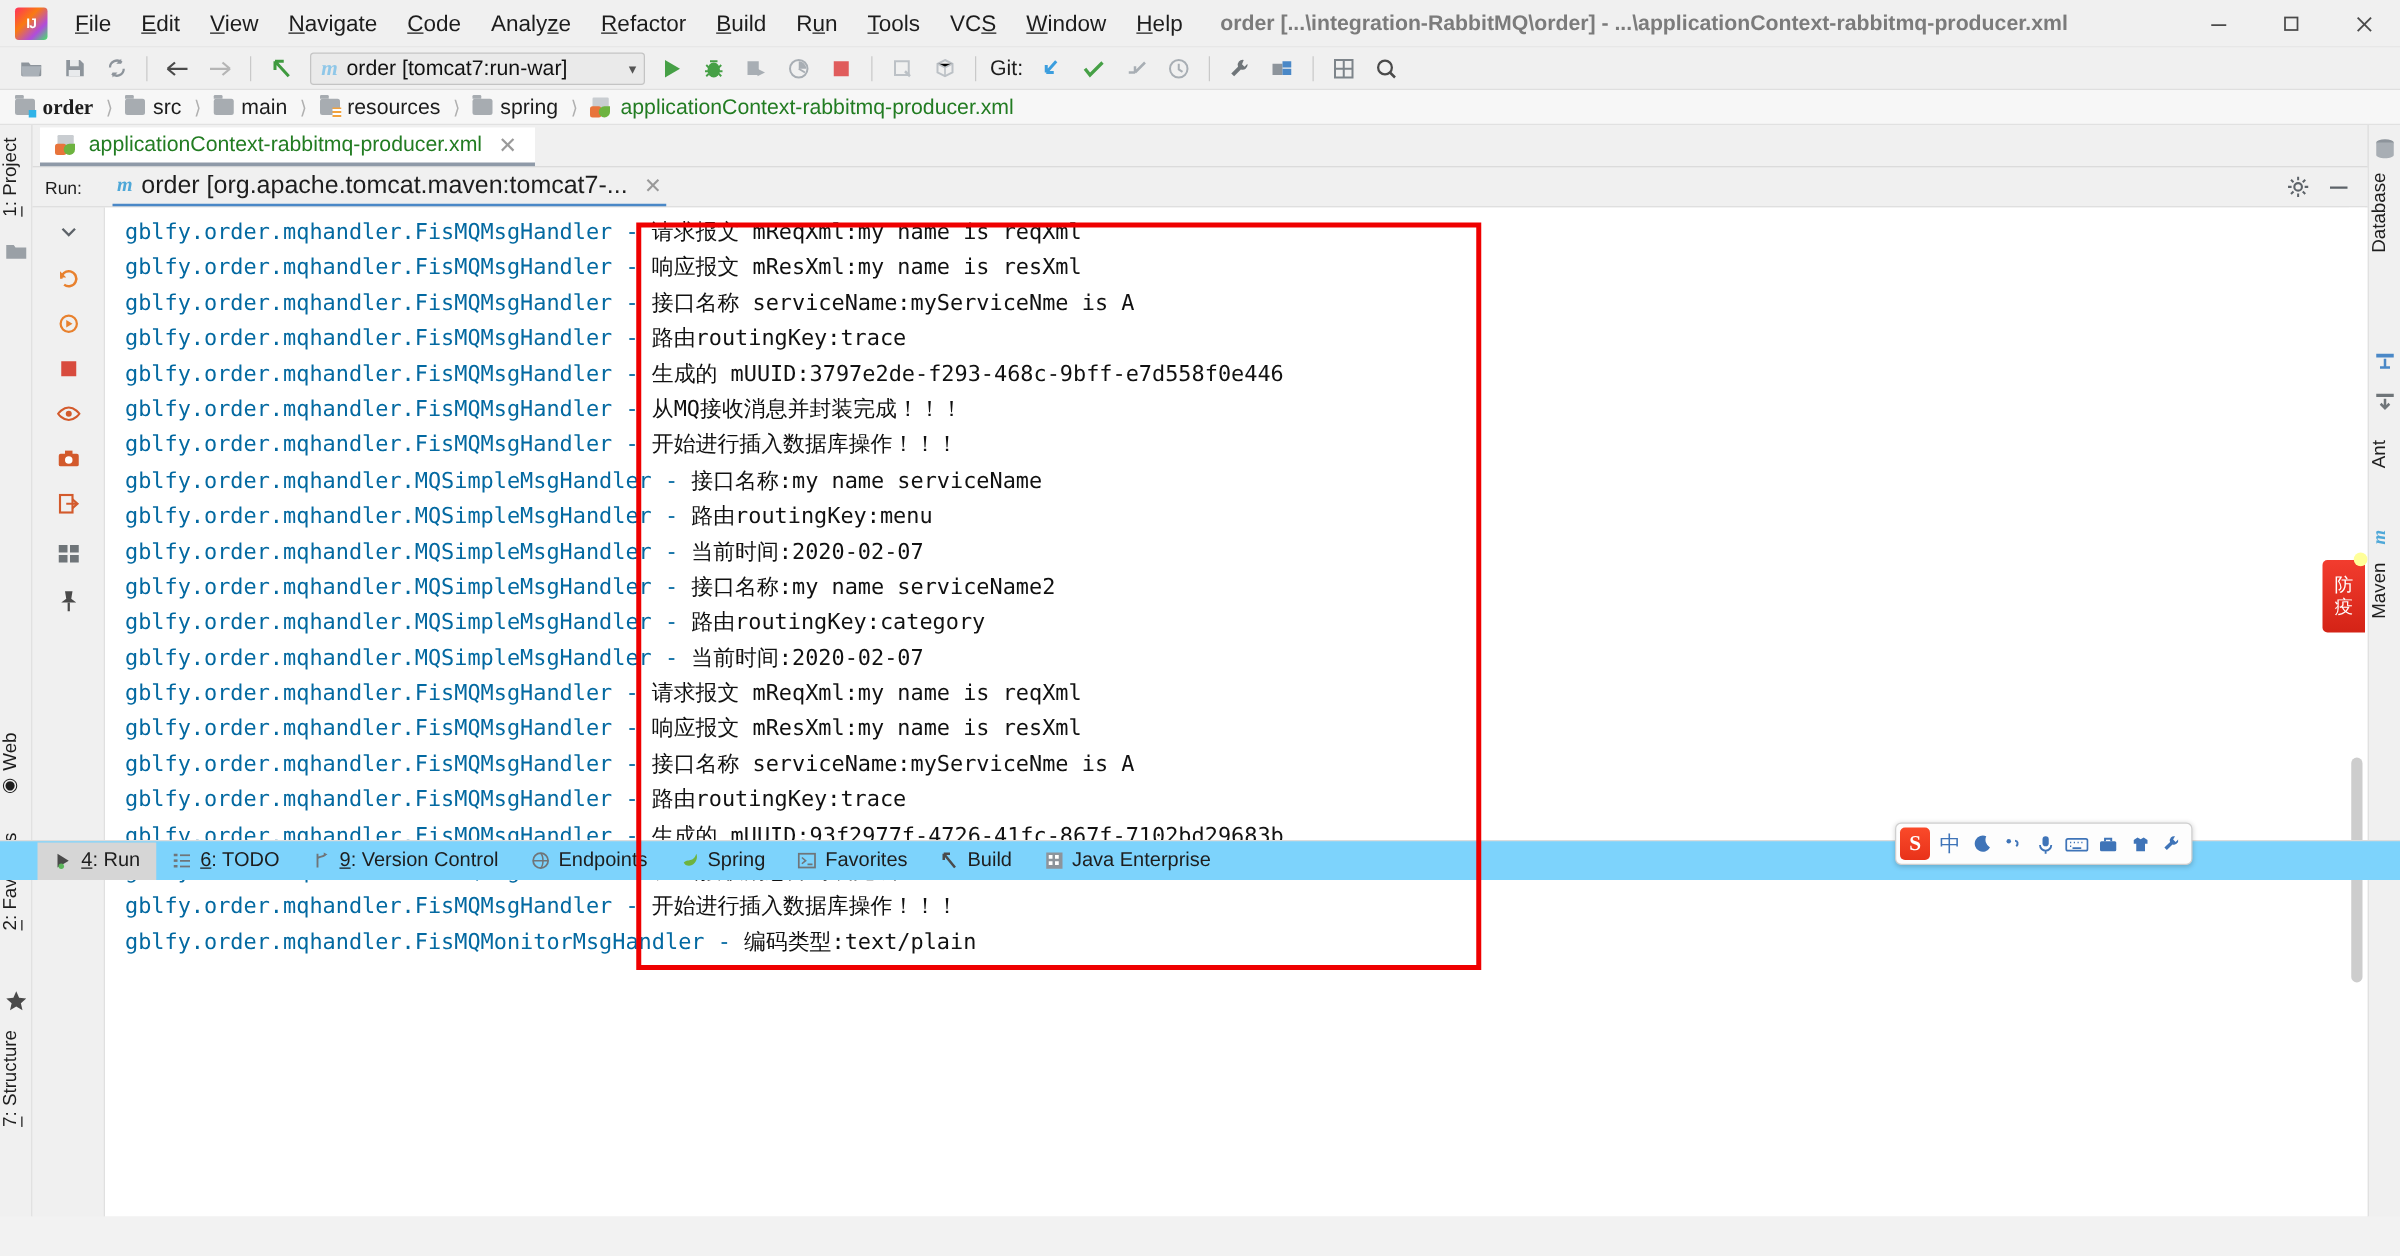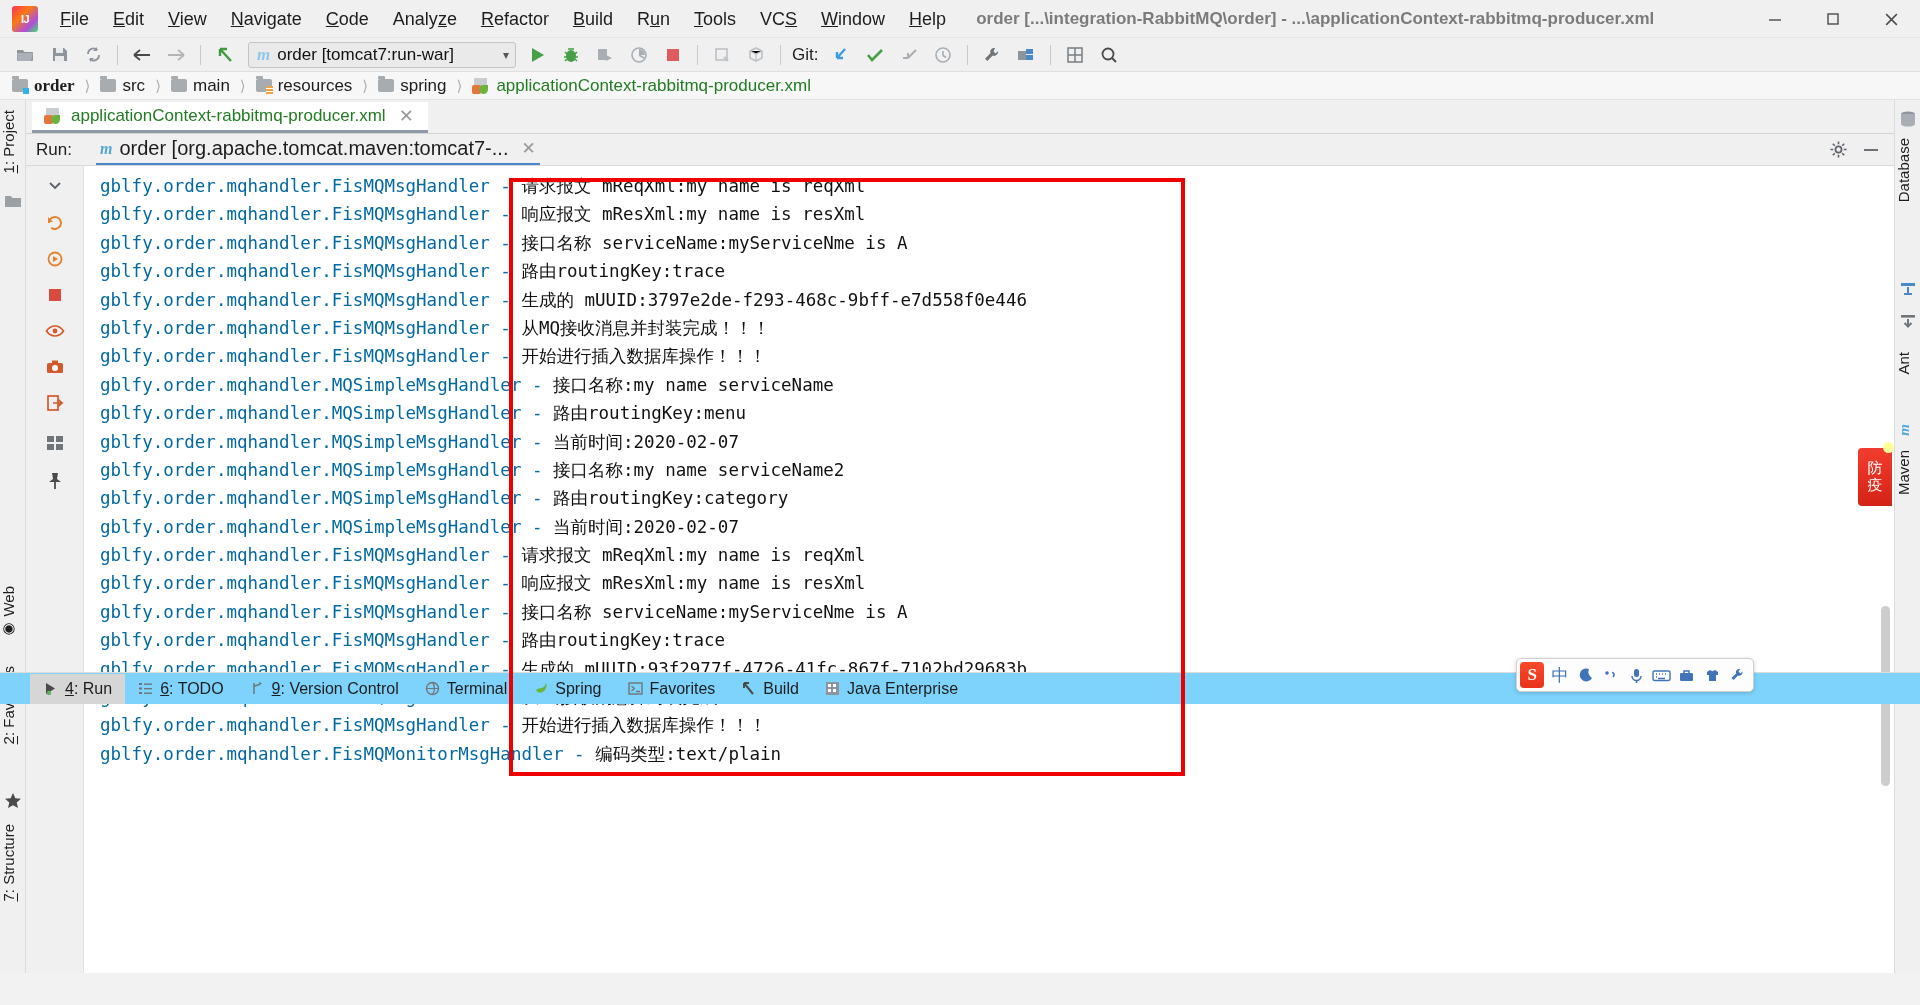--- a/index.html
+++ b/index.html
@@ -117,21 +117,21 @@
     position:absolute; right:0; top:100px; width:26px; height:873px;
     background:#f0f0f0; border-left:1px solid #dcdcdc;
   }
 
   
   .runheader {
     position:absolute; left:26px; top:134px; width:1868px; height:32px;
     background:#f0f0f0; display:flex; align-items:center;
     border-bottom:1px solid #d9d9d9;
   }
-  .run-label { margin-left:10px; font-size:17px; color:#1d1d1d; }
+  .run-label { margin-left:10px; font-size:14px; color:#1d1d1d; }
   .run-tab {
     display:flex; align-items:center; gap:7px; margin-left:24px;
     border-bottom:2px solid #4a88c7; height:30px; padding:0 4px;
   }
   .run-tab .mvn-m { color:#4fa8d8; font-style:italic; font-weight:bold; font-size:16px; font-family:"Liberation Serif", serif;}
   .run-tab .lbl { font-size:20px; color:#1d1d1d; white-space:nowrap; }
   .run-tab .x { color:#999; font-size:17px; padding-left:6px; }
   .runheader-right { margin-left:auto; display:flex; align-items:center; gap:14px; padding-right:14px; }
 
   
@@ -651,21 +651,21 @@
           <path d="M4 2v11M4 6c0-2 6-1.5 6-3.5" stroke="#6f7579" stroke-width="1.5" fill="none"></path>
           <path d="M9 1l3 1.5L9 4z" fill="#6f7579"></path>
         </svg>
       <span><span class="mn">9</span>: Version Control</span>
     </div>
     <div class="bbtn">
       <svg width="15" height="15" viewBox="0 0 15 15">
           <circle cx="7.5" cy="7.5" r="6" fill="none" stroke="#6f7579" stroke-width="1.4"></circle>
           <path d="M7.5 1.5c2.5 2.5 2.5 9.5 0 12M1.5 7.5h12" stroke="#6f7579" stroke-width="1.2" fill="none"></path>
         </svg>
-      <span>Terminal</span>
+      <span>Endpoints</span>
     </div>
     <div class="bbtn">
       <svg width="15" height="15" viewBox="0 0 15 15">
           <path d="M13 2c-2 7-7 4-10 7 1 3 6 4 9 0 2-2.6 1.8-5.3 1-7z" fill="#6db33f"></path>
         </svg>
       <span>Spring</span>
     </div>
     <div class="bbtn">
       <svg width="15" height="15" viewBox="0 0 15 15">
           <rect x="1" y="2" width="13" height="11" fill="none" stroke="#6f7579" stroke-width="1.4"></rect>

